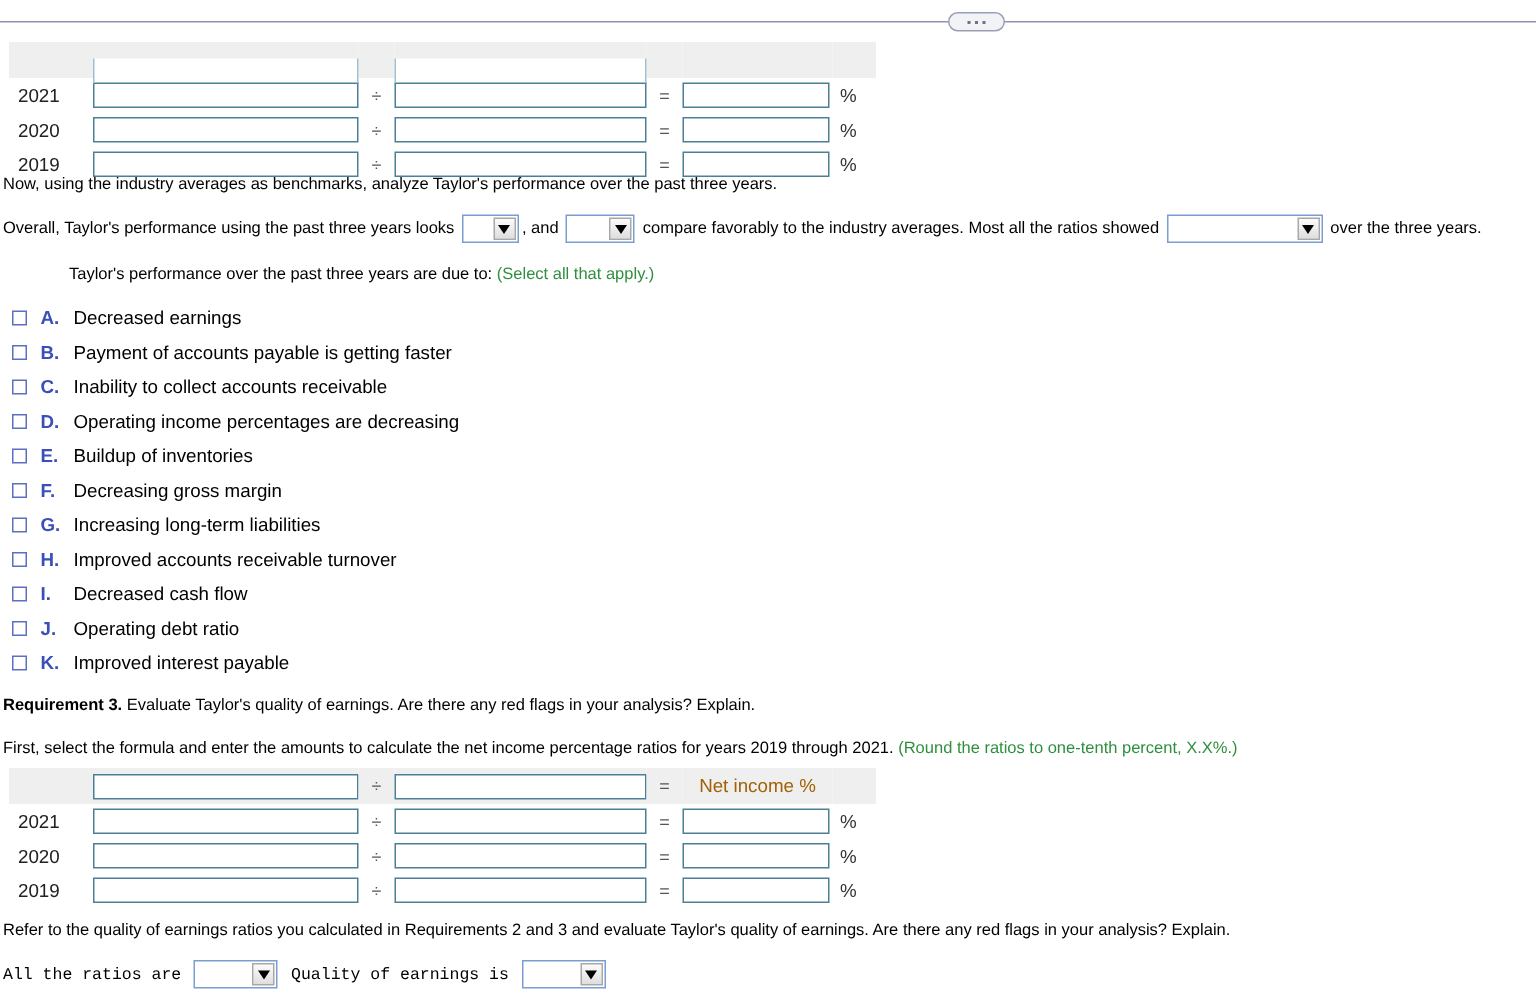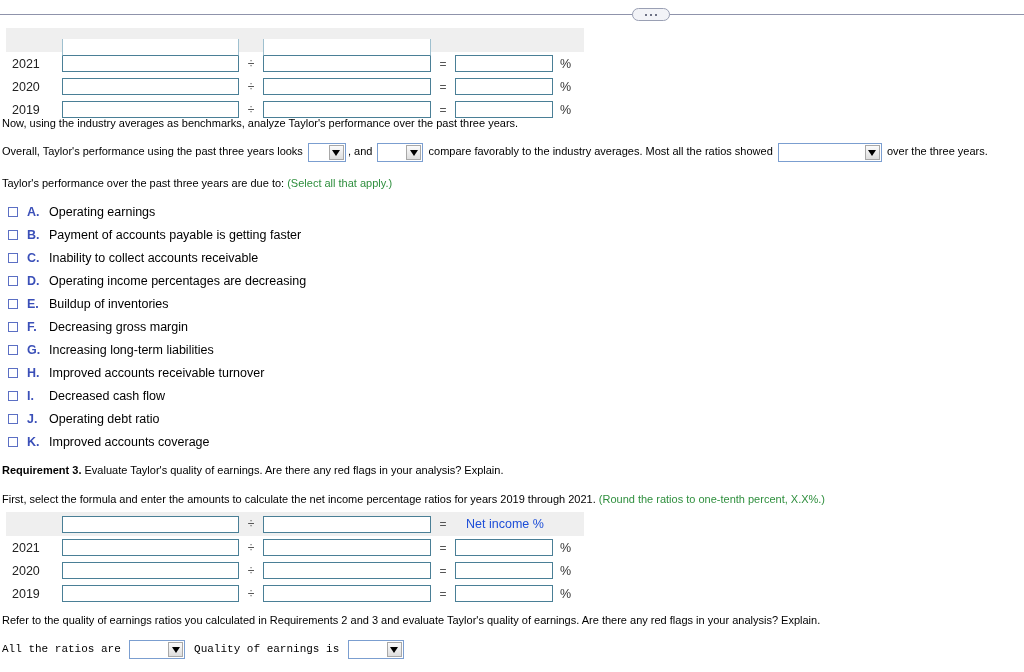--- a/index.html
+++ b/index.html
@@ -94,21 +94,21 @@
     font-size: 12px;
     padding: 0 3px;
     color: #000;
     outline: none;
   }
   .fld-wide { width: 177px; }
   .fld-mid  { width: 168px; }
   .fld-res  { width: 98px; }
   .hdr-label {
     text-align: center;
-    color: #1d4ed8;
+    color: #a16207;
     font-size: 12.5px;
   }
 
   
   .para {
     position: absolute;
     left: 2px;
     font-size: 11px;
     color: #000;
     white-space: nowrap;
@@ -265,29 +265,29 @@
   </span>
   <span>compare favorably to the industry averages. Most all the ratios showed</span>
   <span class="dd" style="width:104px;">
     <span class="btn">
         <span></span>
       </span>
   </span>
   <span>over the three years.</span>
 </div>
 
-<div class="para" style="top:175px;">
+<div class="para" style="top:175px;margin-left:44px;">
   <span>Taylor's performance over the past three years are due to:</span>
   <span class="green">(Select all that apply.)</span>
 </div>
 
 <div class="cbrow" style="top:203px;">
   <span class="cbox"></span>
   <span class="cletter">A.</span>
-  <span class="ctext">Operating earnings</span>
+  <span class="ctext">Decreased earnings</span>
 </div>
 <div class="cbrow" style="top:226px;">
   <span class="cbox"></span>
   <span class="cletter">B.</span>
   <span class="ctext">Payment of accounts payable is getting faster</span>
 </div>
 <div class="cbrow" style="top:249px;">
   <span class="cbox"></span>
   <span class="cletter">C.</span>
   <span class="ctext">Inability to collect accounts receivable</span>
@@ -323,21 +323,21 @@
   <span class="ctext">Decreased cash flow</span>
 </div>
 <div class="cbrow" style="top:410px;">
   <span class="cbox"></span>
   <span class="cletter">J.</span>
   <span class="ctext">Operating debt ratio</span>
 </div>
 <div class="cbrow" style="top:433px;">
   <span class="cbox"></span>
   <span class="cletter">K.</span>
-  <span class="ctext">Improved accounts coverage</span>
+  <span class="ctext">Improved interest payable</span>
 </div>
 
 <div class="para" style="top:462px;">
   <span class="bold">Requirement 3.</span>
   <span>Evaluate Taylor's quality of earnings. Are there any red flags in your analysis? Explain.</span>
 </div>
 
 <div class="para" style="top:491px;">
   <span>First, select the formula and enter the amounts to calculate the net income percentage ratios for years 2019 through 2021.</span>
   <span class="green">(Round the ratios to one-tenth percent, X.X%.)</span>

